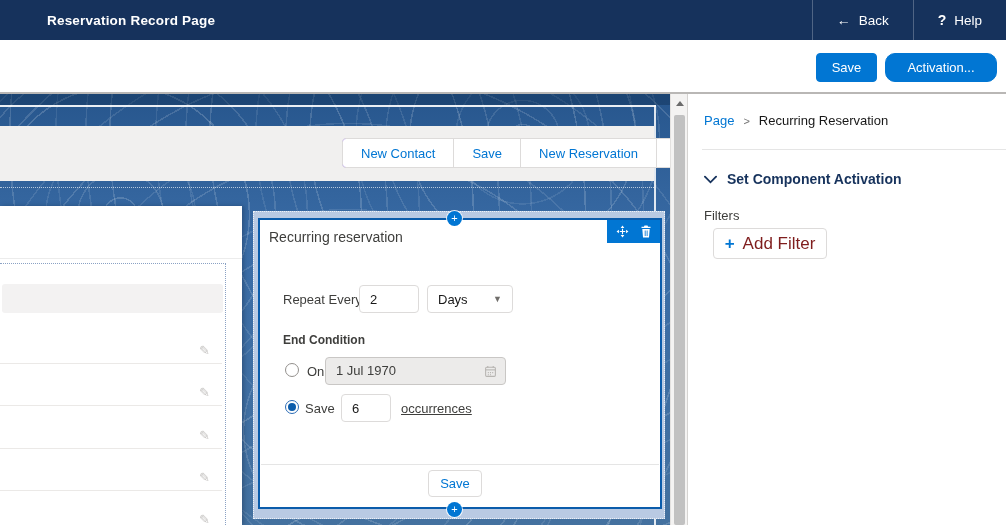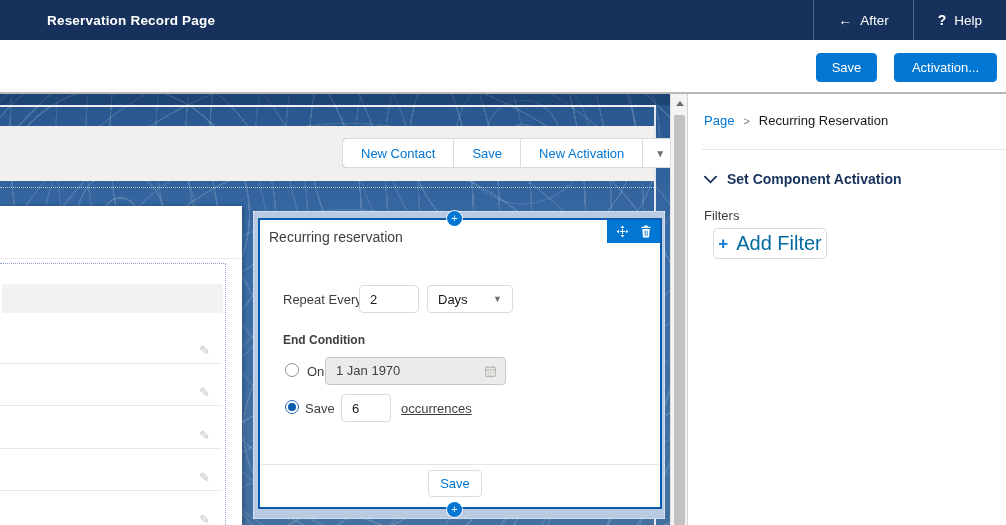--- a/index.html
+++ b/index.html
@@ -10,21 +10,21 @@
   .app-header { position:absolute; left:0; top:0; width:1006px; height:40px; background:#16325c; display:flex; align-items:center; }
   .app-header .title { color:#fff; font-weight:bold; font-size:13.5px; margin-left:47px; letter-spacing:.2px; }
   .header-right { position:absolute; right:0; top:0; height:40px; display:flex; }
   .header-btn { display:flex; align-items:center; gap:8px; color:#fff; font-size:13.5px; padding:0 24px; border-left:1px solid rgba(255,255,255,.25); cursor:pointer; }
   .header-btn .glyph { font-size:14px; font-weight:bold; }
 
   
   .toolbar { position:absolute; left:0; top:40px; width:1006px; height:54px; background:#fff; border-bottom:2px solid #b9b7b5; }
   .btn-brand { position:absolute; top:13px; height:29px; background:#0176d3; color:#fff; border:1px solid #0176d3; border-radius:4px; font-size:13px; font-family:inherit; cursor:pointer; }
   .btn-save { right:129px; width:61px; }
-  .btn-activation { right:9px; width:103px; }
+  .btn-activation { right:9px; width:112px;border-radius:10px; }
 
   
   .canvas { position:absolute; left:0; top:94px; width:670px; height:431px; overflow:hidden;
     background-color:#35679f;
     background-image:
       repeating-radial-gradient(circle at 18% 28%, rgba(255,255,255,0) 0 16px, rgba(255,255,255,.17) 16px 17.5px, rgba(255,255,255,0) 17.5px 42px, rgba(255,255,255,.13) 42px 43.5px, rgba(255,255,255,0) 43.5px 74px, rgba(255,255,255,.10) 74px 75.5px, rgba(255,255,255,0) 75.5px 112px),
       repeating-radial-gradient(circle at 78% 10%, rgba(255,255,255,0) 0 12px, rgba(255,255,255,.15) 12px 13.5px, rgba(255,255,255,0) 13.5px 36px, rgba(255,255,255,.11) 36px 37.5px, rgba(255,255,255,0) 37.5px 66px, rgba(255,255,255,.09) 66px 67.5px, rgba(255,255,255,0) 67.5px 100px),
       repeating-radial-gradient(circle at 52% 78%, rgba(255,255,255,0) 0 18px, rgba(255,255,255,.14) 18px 19.5px, rgba(255,255,255,0) 19.5px 48px, rgba(255,255,255,.10) 48px 49.5px, rgba(255,255,255,0) 49.5px 86px),
       linear-gradient(180deg, #27568d 0%, #3a6ca6 35%, #44719f 100%);
   }
@@ -83,33 +83,33 @@
   .breadcrumb { position:absolute; left:16px; top:19px; font-size:13px; display:flex; gap:9px; align-items:center; }
   .breadcrumb .root { color:#0176d3; cursor:pointer; }
   .breadcrumb .sep { color:#747474; font-size:11px; }
   .breadcrumb .current { color:#181818; }
   .panel-divider { position:absolute; left:14px; right:0; top:55px; border-top:1px solid #e5e5e5; }
   .vis-header { position:absolute; left:16px; top:77px; display:flex; align-items:center; gap:10px; cursor:pointer; }
   .vis-header .label { font-size:14px; font-weight:bold; color:#16325c; }
   .filters-label { position:absolute; left:16px; top:114px; font-size:13px; color:#3e3e3c; }
   .add-filter-btn { position:absolute; left:25px; top:134px; width:114px; height:31px; background:#fff; border:1px solid #dddbda; border-radius:4px; display:flex; align-items:center; justify-content:center; gap:8px; cursor:pointer; }
   .add-filter-btn .plus { color:#0176d3; font-size:17px; font-weight:bold; line-height:1; }
-  .add-filter-btn .lbl { color:#0369a1; font-size:20px; }
+  .add-filter-btn .lbl { color:#7f1d1d; font-size:17px; }
 </style>
 </head>
 <body>
 
 <div id="app">
 
   <div class="app-header">
     <span class="title">Reservation Record Page</span>
     <div class="header-right">
       <div class="header-btn">
         <span class="glyph">←</span>
-        <span>After</span>
+        <span>Back</span>
       </div>
       <div class="header-btn">
         <span class="glyph">?</span>
         <span>Help</span>
       </div>
     </div>
   </div>
 
   <div class="toolbar">
     <button class="btn-brand btn-save">Save</button>
@@ -118,21 +118,21 @@
 
   <div class="canvas">
     <div class="canvas-top-shade"></div>
     <div class="page-top-line"></div>
     <div class="page-right-line"></div>
 
     <div class="highlights-panel">
       <div class="action-group">
         <div class="action-btn">New Contact</div>
         <div class="action-btn">Save</div>
-        <div class="action-btn">New Activation</div>
+        <div class="action-btn">New Reservation</div>
         <div class="action-btn action-caret">
             <span>▼</span>
           </div>
       </div>
     </div>
 
     <div class="canvas-dotted-line"></div>
 
     <div class="left-column">
       <div class="left-col-topline"></div>
@@ -178,21 +178,21 @@
         <div class="selbox" style="left:167px; top:65px; width:86px;">
           <span>Days</span>
           <span class="caret">▼</span>
         </div>
 
         <span class="field-text" style="left:23px; top:113px; font-weight:bold; font-size:12px;">End Condition</span>
 
         <span class="radio" style="left:25px; top:143px;"></span>
         <span class="field-text" style="left:47px; top:144px;">On</span>
         <div class="tbox disabled" style="left:65px; top:137px; width:181px; line-height:26px; position:absolute;">
-          <span>1 Jan 1970</span>
+          <span>1 Jul 1970</span>
           <svg class="cal-icon" width="13" height="13" viewBox="0 0 24 24">
               <path d="M7 2v3M17 2v3" stroke="#8c8984" stroke-width="2" fill="none"></path>
               <rect x="3" y="4" width="18" height="17" rx="2" fill="none" stroke="#8c8984" stroke-width="2"></rect>
               <path d="M3 9h18" stroke="#8c8984" stroke-width="2"></path>
               <path d="M7 13h2v2H7zm4 0h2v2h-2zm4 0h2v2h-2zM7 17h2v2H7zm4 0h2v2h-2z" fill="#8c8984"></path>
             </svg>
         </div>
 
         <span class="radio checked" style="left:25px; top:180px;"></span>
         <span class="field-text" style="left:45px; top:181px;">Save</span>

